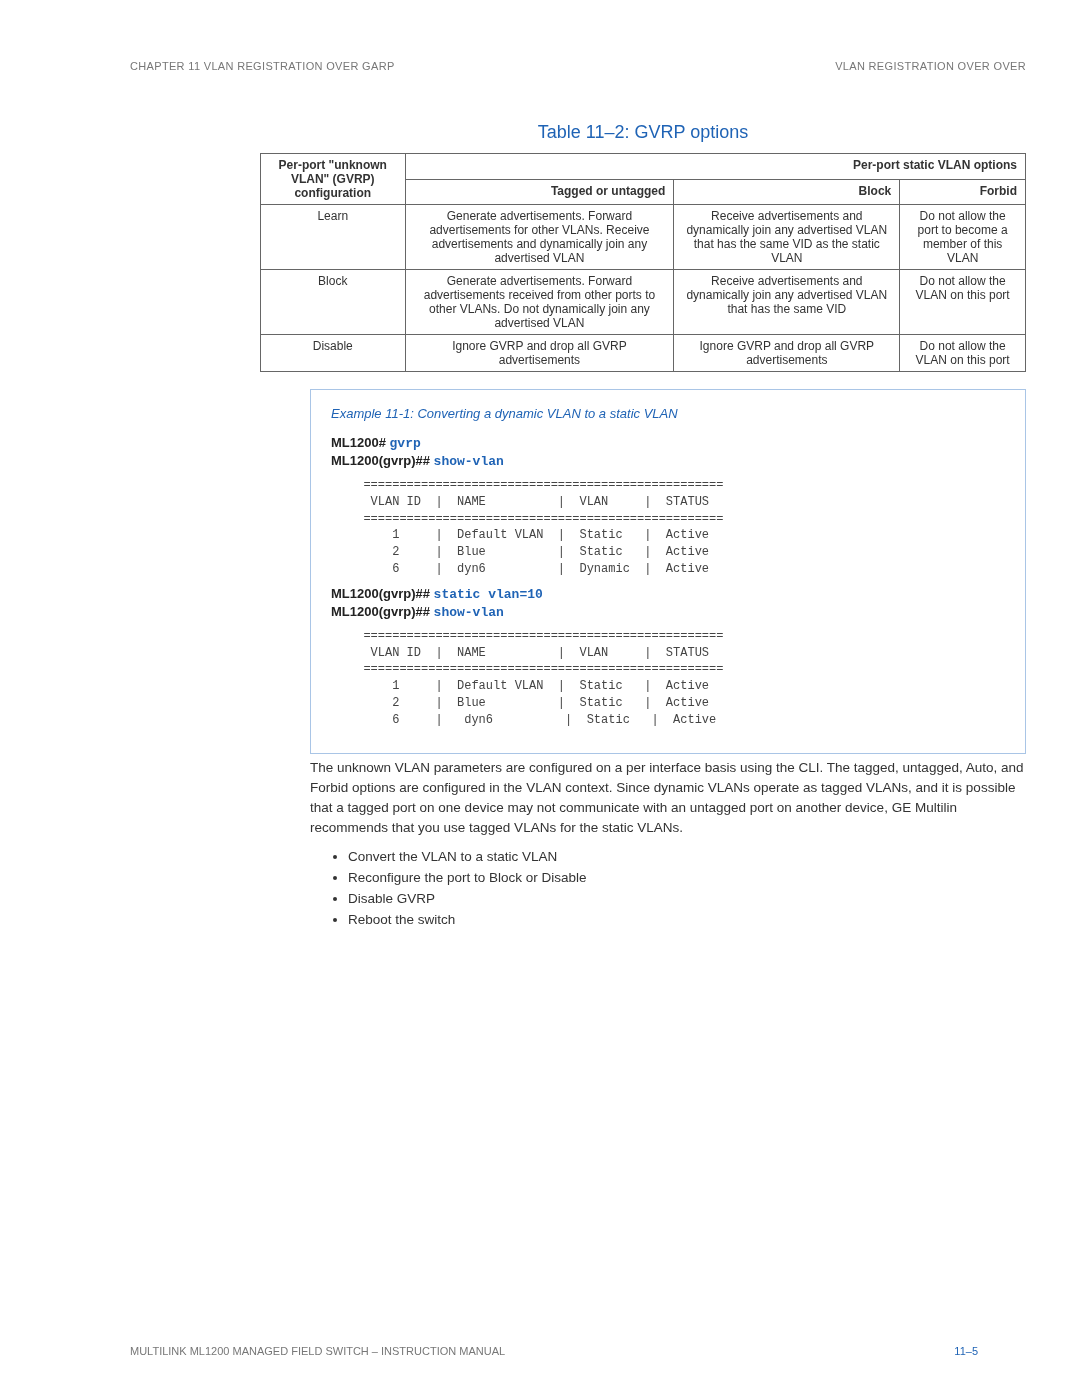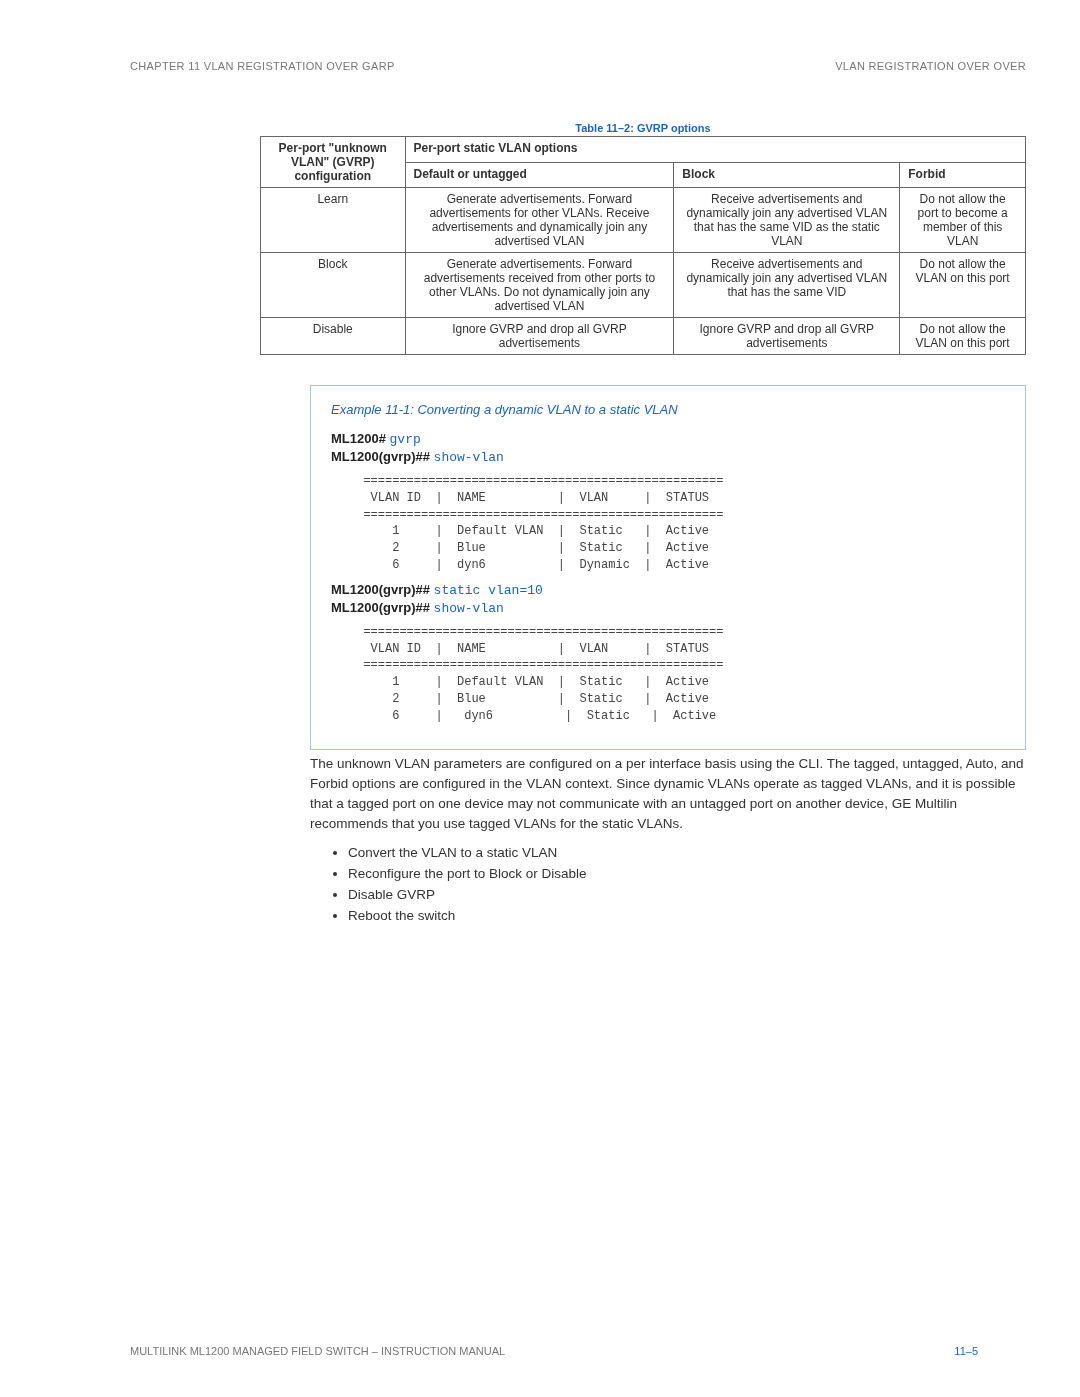--- a/index.html
+++ b/index.html
@@ -21,69 +21,70 @@
     display: flex;
     justify-content: space-between;
     font-size: 11px;
     color: #777;
     letter-spacing: 0.03em;
     margin-bottom: 50px;
   }
   .table-caption {
     text-align: center;
     color: #1f63b5;
-    font-weight: bold;
-    font-size: 11px;
-    margin-bottom: 2px;
+    font-weight: normal;
+    font-size: 18px;
+    margin-bottom: 10px;
     padding-left: 130px;
   }
   table.gvrp {
     border-collapse: collapse;
     margin-left: 130px;
     width: calc(100% - 130px);
     font-size: 12px;
   }
   table.gvrp th, table.gvrp td {
     border: 1px solid #666;
     padding: 4px 8px;
     vertical-align: top;
     text-align: center;
   }
   table.gvrp th {
     font-weight: bold;
-    text-align: left;
+    text-align: right;
     background: #fff;
   }
   table.gvrp th.left {
     text-align: center;
   }
   .example-box {
     border: 1px solid #a9c5e6;
     margin-left: 180px;
-    margin-top: 30px;
+    margin-top: 17px;
     padding: 16px 20px 16px 20px;
     font-size: 13px;
   }
   .example-title {
     color: #1f63b5;
     font-style: italic;
     margin-bottom: 14px;
     font-size: 13px;
   }
   .cli-line {
     font-family: Arial, sans-serif;
     margin: 2px 0;
   }
   .prompt {
     font-weight: bold;
     color: #222;
   }
   .cmd {
     color: #1f63b5;
     font-family: "Courier New", monospace;
+    font-weight: bold;
   }
   pre.output {
     font-family: "Courier New", monospace;
     font-size: 12px;
     color: #444;
     margin: 8px 0 8px 18px;
     white-space: pre;
     line-height: 1.4;
   }
   .body-text p {
@@ -125,21 +126,21 @@
 
   <div class="table-caption">Table 11–2: GVRP options</div>
 
   <table class="gvrp">
     <thead>
       <tr>
         <th rowspan="2" class="left">Per-port "unknown VLAN" (GVRP) configuration</th>
         <th colspan="3">Per-port static VLAN options</th>
       </tr>
       <tr>
-        <th>Default or untagged</th>
+        <th>Tagged or untagged</th>
         <th>Block</th>
         <th>Forbid</th>
       </tr>
     </thead>
     <tbody id="gvrp-body">
         <tr>
           <td>Learn</td>
           <td>Generate advertisements. Forward advertisements for other VLANs. Receive advertisements and dynamically join any advertised VLAN</td>
           <td>Receive advertisements and dynamically join any advertised VLAN that has the same VID as the static VLAN</td>
           <td>Do not allow the port to become a member of this VLAN</td>

